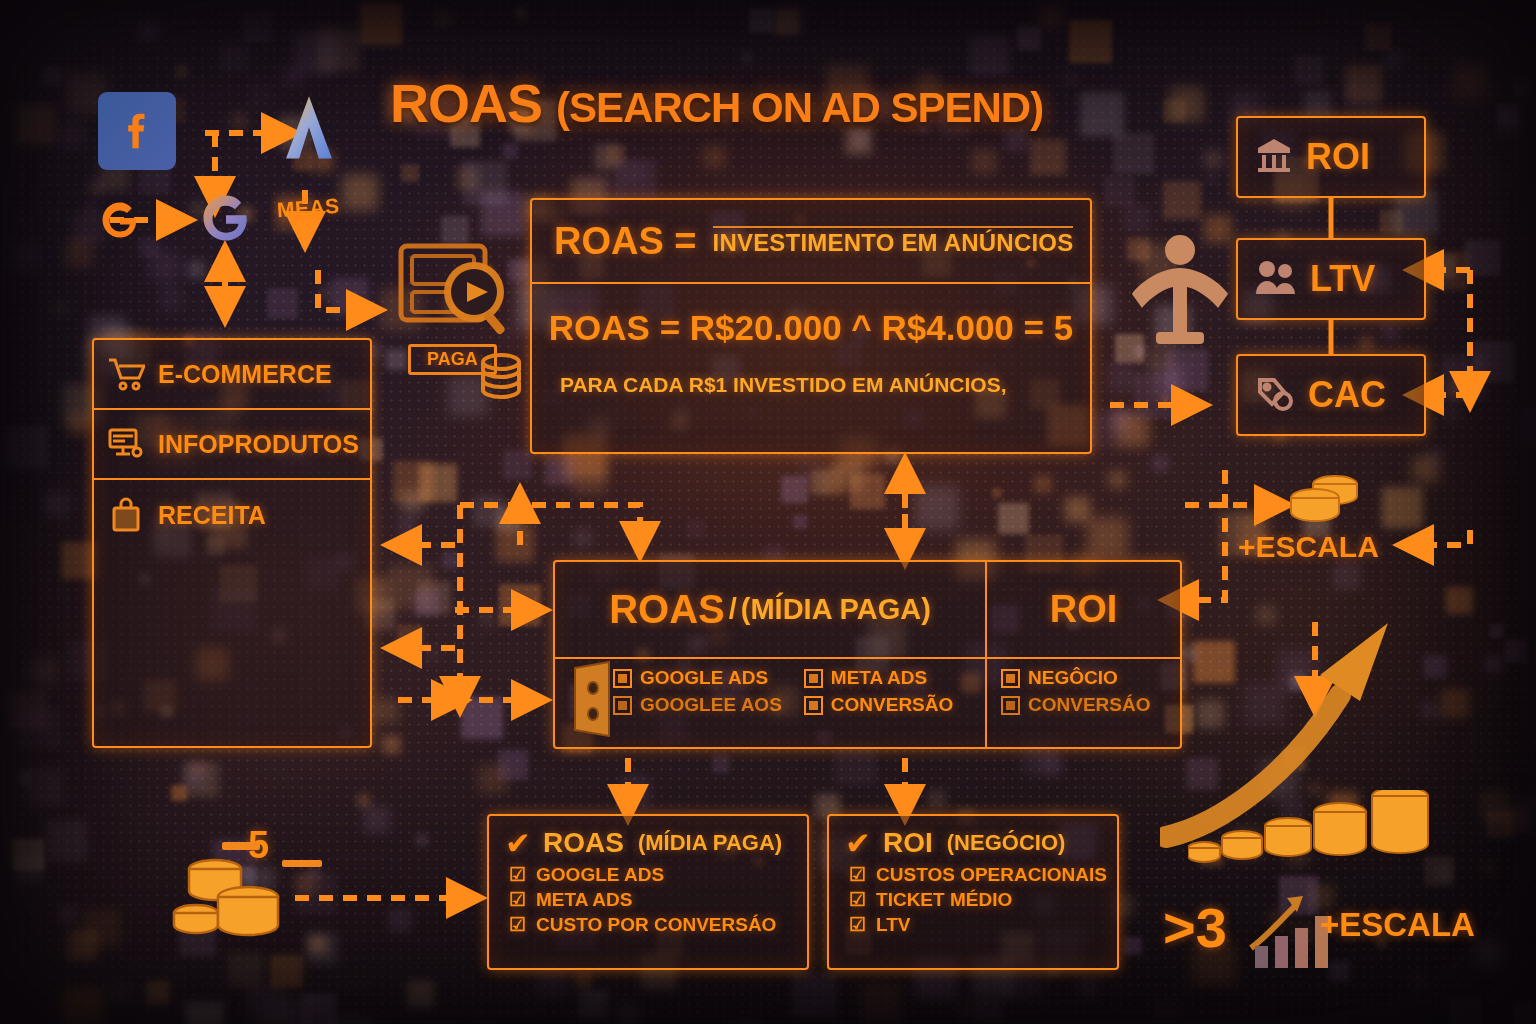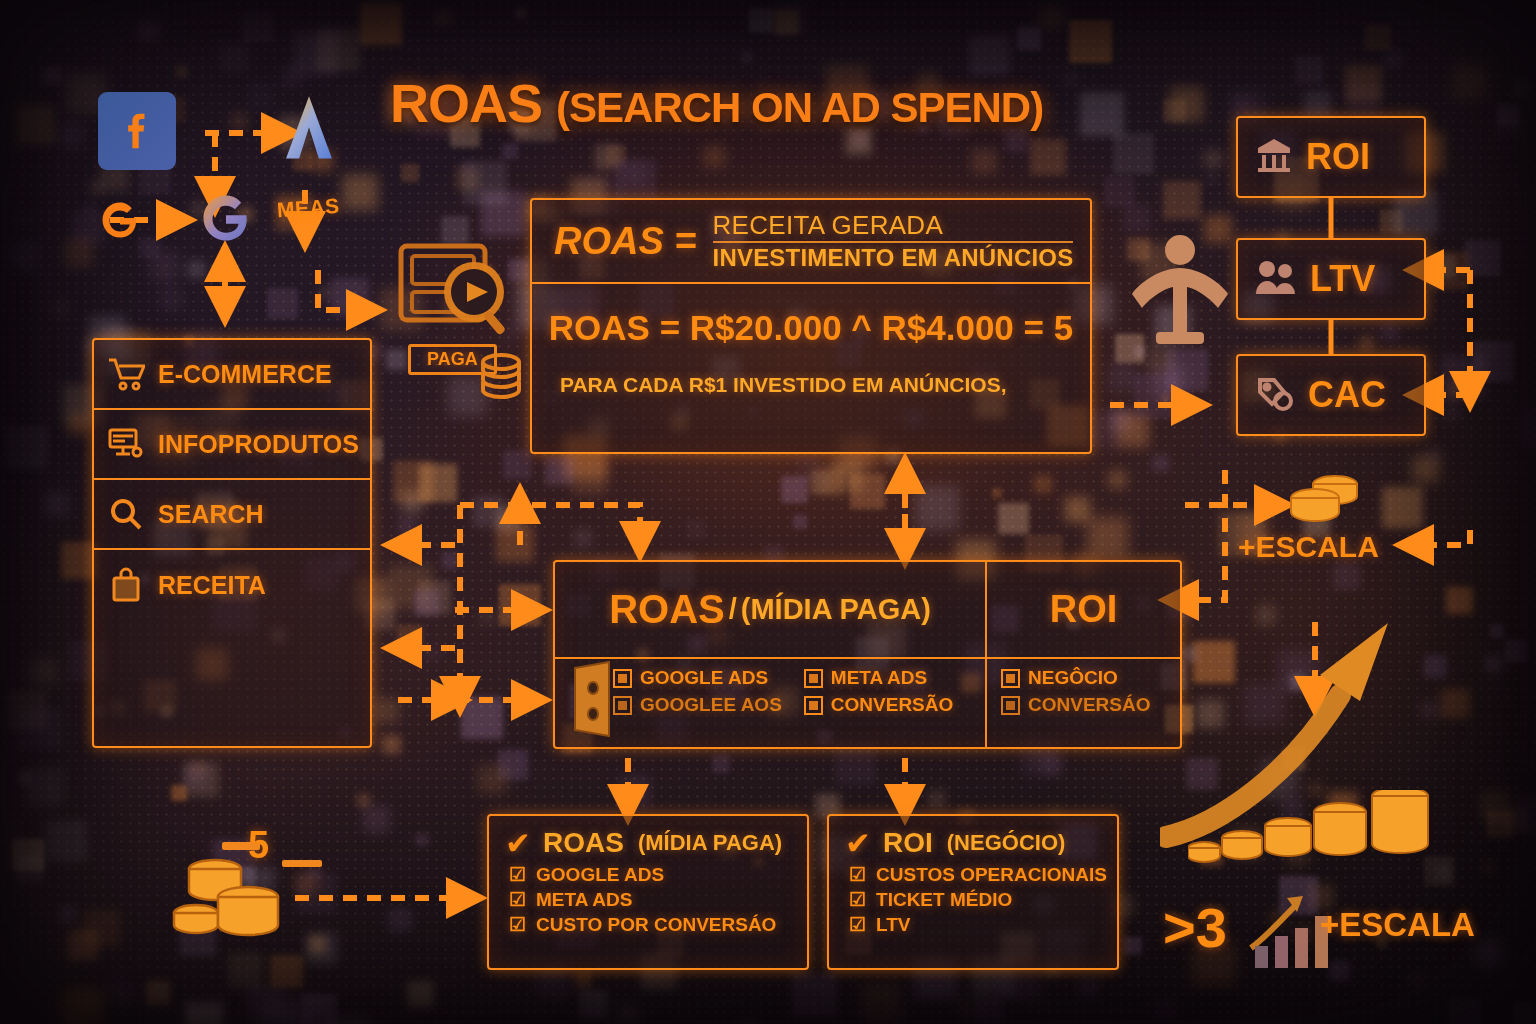--- a/index.html
+++ b/index.html
@@ -56,21 +56,21 @@
   }
   .chan:last-child{border-bottom:none;}
   .chan .lbl{font-size:25px;font-weight:700;line-height:1.05;}
   .chan .ic{width:40px;height:40px;flex:0 0 40px;display:flex;align-items:center;justify-content:center;}
   
   #formula{left:530px;top:198px;width:558px;height:252px;}
   #frac{
     position:absolute;left:0;top:0;right:0;height:84px;
     border-bottom:2px solid #ff8c1a;display:flex;align-items:center;padding-left:22px;box-sizing:border-box;
   }
-  #frac .lead{font-size:38px;font-weight:700;margin-right:16px;white-space:nowrap;font-style:italic;}
+  #frac .lead{font-size:38px;font-weight:700;margin-right:16px;white-space:nowrap;}
   #frac .rat{display:flex;flex-direction:column;}
   #frac .num{font-size:26px;letter-spacing:.3px;}
   #frac .den{font-size:24px;letter-spacing:.2px;font-weight:600;border-top:2px solid rgba(255,150,40,.85);padding-top:1px;}
   #calc{position:absolute;left:0;top:108px;right:0;text-align:center;font-size:35px;font-weight:700;white-space:nowrap;}
   #note{position:absolute;left:28px;right:18px;top:172px;font-size:21px;line-height:1.28;font-weight:600;}
   
   .metric{width:190px;height:82px;display:flex;align-items:center;gap:12px;padding-left:16px;box-sizing:border-box;}
   .metric .mlbl{font-size:36px;font-weight:700;}
   #m-roi{left:1236px;top:116px;}
   #m-ltv{left:1236px;top:238px;}
@@ -687,47 +687,35 @@
               <path d="M6,9 h20 M6,14 h12"></path>
               <path d="M16,20 v7 M9,27 h14"></path>
               <circle cx="30" cy="25" r="4"></circle>
             </g>
           </svg>
       </span>
       <span class="lbl ortxt">INFOPRODUTOS</span>
     </div>
     <div class="chan">
       <span class="ic">
-        <svg width="38" height="34" viewBox="0 0 38 34">
-            <g stroke="#f2881d" stroke-width="4" fill="none">
-              <circle cx="16" cy="14" r="10"></circle>
-              <path d="M24,22 L33,31"></path>
-            </g>
-          </svg>
-      </span>
-      <span class="lbl ortxt">SEARCH</span>
-    </div>
-    <div class="chan">
-      <span class="ic">
         <svg width="38" height="36" viewBox="0 0 38 36">
             <g stroke="#f2881d" stroke-width="3" fill="none">
               <rect x="7" y="11" width="24" height="22" rx="2" fill="#c97420" fill-opacity=".55"></rect>
               <path d="M14,11 v-4 a5,5 0 0 1 10,0 v4"></path>
             </g>
           </svg>
       </span>
       <span class="lbl ortxt">RECEITA</span>
     </div>
   </div>
 
   <div class="panel" id="formula">
     <div id="frac">
       <span class="lead ortxt">ROAS =</span>
       <span class="rat">
-        <span class="num amber">RECEITA GERADA</span>
         <span class="den amber">INVESTIMENTO EM ANÚNCIOS</span>
       </span>
     </div>
     <div id="calc" class="ortxt">ROAS = R$20.000 ^ R$4.000 = 5</div>
     <div id="note" class="amber">
       <div>PARA CADA R$1 INVESTIDO EM ANÚNCIOS,</div>
     </div>
   </div>
 
   <div class="panel metric" id="m-roi">

